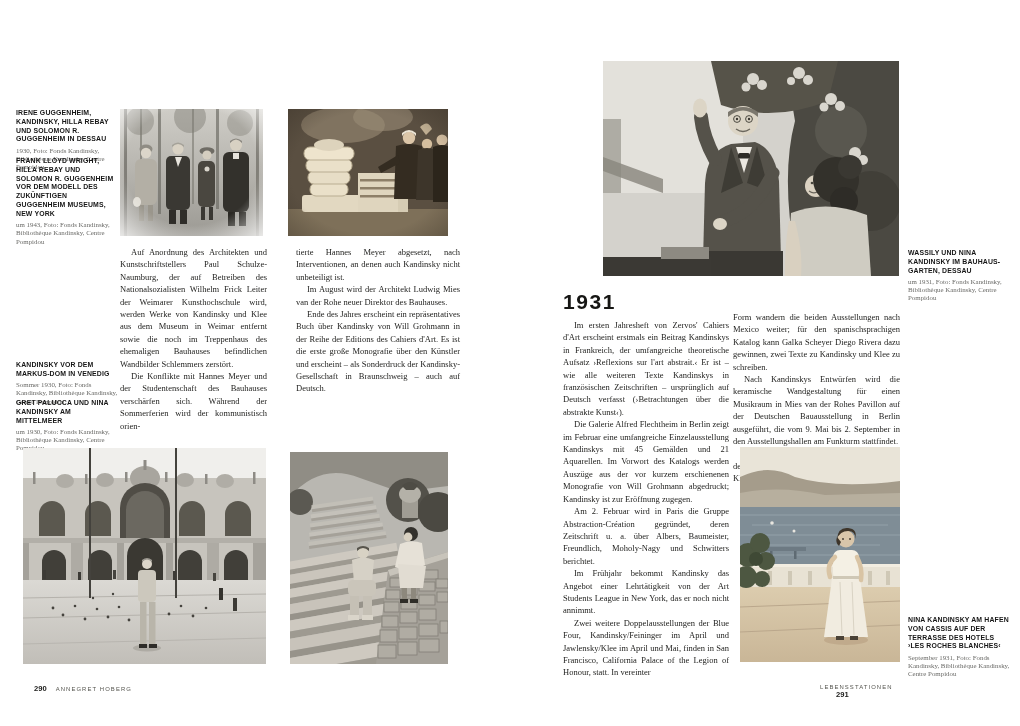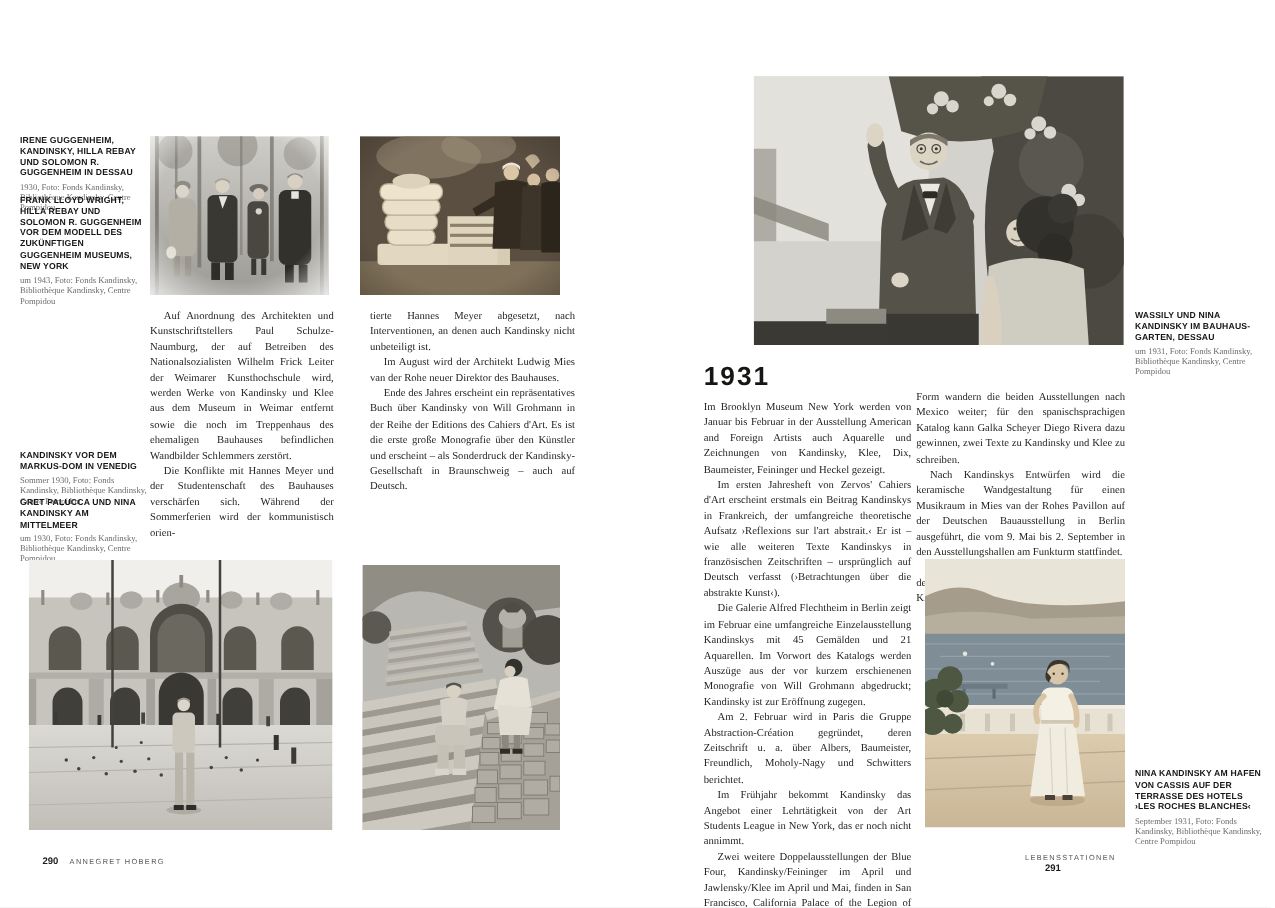--- a/index.html
+++ b/index.html
@@ -402,21 +402,20 @@
   </div>
 
   <div class="abs cap" style="left:908px;top:249px;width:104px;">
     <div class="cap-title">WASSILY UND NINA KANDINSKY IM BAUHAUS-GARTEN, DESSAU</div>
     <div class="cap-credit">um 1931, Foto: Fonds Kandinsky, Bibliothèque Kandinsky, Centre Pompidou</div>
   </div>
 
   <div class="abs year" style="left:563px;top:290px;">1931</div>
 
   <div class="abs bodycol" style="left:563px;top:319px;width:166px;">
-    <p>Im Brooklyn Museum New York werden von Januar bis Februar in der Ausstellung American and Foreign Artists auch Aquarelle und Zeichnungen von Kandinsky, Klee, Dix, Baumeister, Feininger und Heckel gezeigt.</p>
     <p class="ind">Im ersten Jahresheft von Zervos' Cahiers d'Art erscheint erstmals ein Beitrag Kandinskys in Frankreich, der umfangreiche theoretische Aufsatz ›Reflexions sur l'art abstrait.‹ Er ist – wie alle weiteren Texte Kandinskys in französischen Zeitschriften – ursprünglich auf Deutsch verfasst (›Betrachtungen über die abstrakte Kunst‹).</p>
     <p class="ind">Die Galerie Alfred Flechtheim in Berlin zeigt im Februar eine umfangreiche Einzelausstellung Kandinskys mit 45 Gemälden und 21 Aquarellen. Im Vorwort des Katalogs werden Auszüge aus der vor kurzem erschienenen Monografie von Will Grohmann abgedruckt; Kandinsky ist zur Eröffnung zugegen.</p>
     <p class="ind">Am 2. Februar wird in Paris die Gruppe Abstraction-Création gegründet, deren Zeitschrift u. a. über Albers, Baumeister, Freundlich, Moholy-Nagy und Schwitters berichtet.</p>
     <p class="ind">Im Frühjahr bekommt Kandinsky das Angebot einer Lehrtätigkeit von der Art Students League in New York, das er noch nicht annimmt.</p>
     <p class="ind">Zwei weitere Doppelausstellungen der Blue Four, Kandinsky/Feininger im April und Jawlensky/Klee im April und Mai, finden in San Francisco, California Palace of the Legion of Honour, statt. In vereinter</p>
   </div>
   <div class="abs bodycol" style="left:733px;top:294px;width:167px;margin-top:17px;">
     <p>Form wandern die beiden Ausstellungen nach Mexico weiter; für den spanischsprachigen Katalog kann Galka Scheyer Diego Rivera dazu gewinnen, zwei Texte zu Kandinsky und Klee zu schreiben.</p>
     <p class="ind">Nach Kandinskys Entwürfen wird die keramische Wandgestaltung für einen Musikraum in Mies van der Rohes Pavillon auf der Deutschen Bauausstellung in Berlin ausgeführt, die vom 9. Mai bis 2. September in den Ausstellungshallen am Funkturm stattfindet.</p>
     <p class="ind">Kandinsky gibt im Mai die Gedenknummer der Zeitschrift bauhaus für Paul Klee heraus, die Klee</p>

